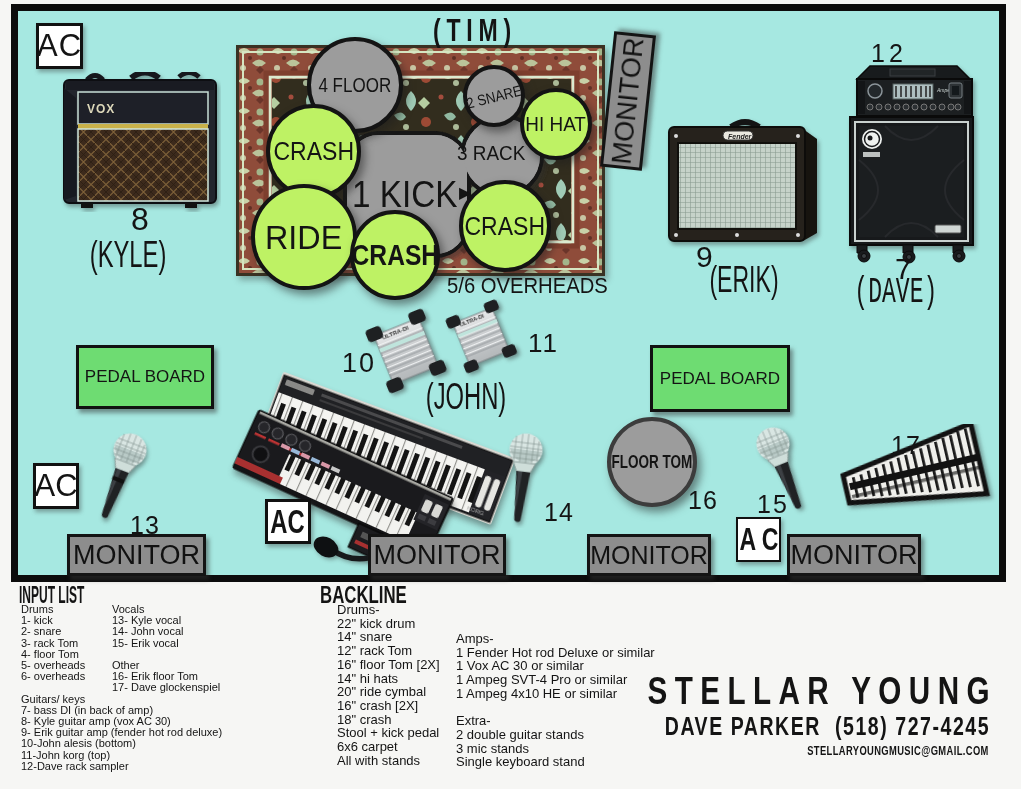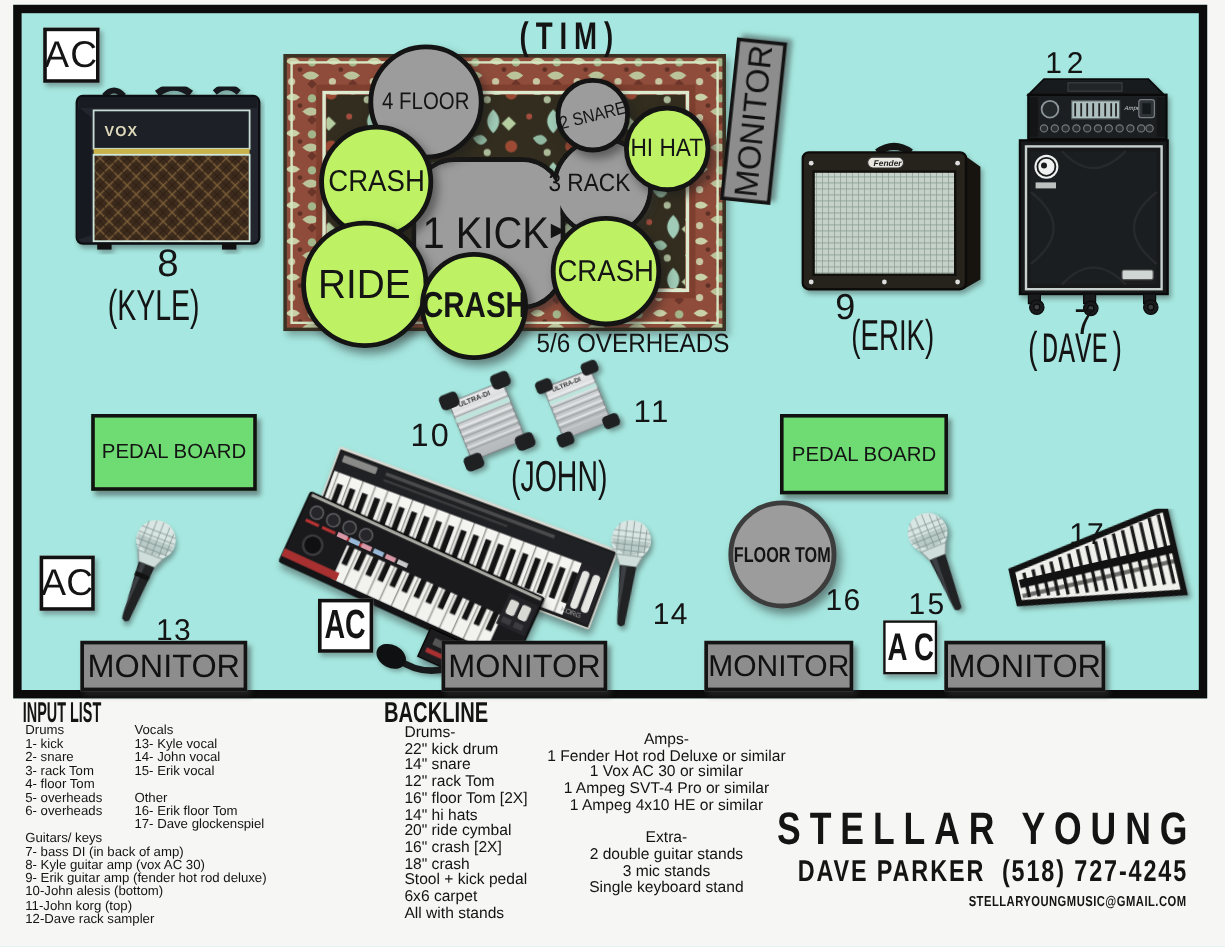--- a/index.html
+++ b/index.html
@@ -477,21 +477,21 @@
 14" snare
 12" rack Tom
 16" floor Tom [2X]
 14" hi hats
 20" ride cymbal
 16" crash [2X]
 18" crash
 Stool + kick pedal
 6x6 carpet
 All with stands</div>
-<div class="list2" style="left:440px;top:609px;text-align:center;">Amps-
+<div class="list2" style="left:440px;top:632px;">Amps-
 1 Fender Hot rod Deluxe or similar
 1 Vox AC 30 or similar
 1 Ampeg SVT-4 Pro or similar
 1 Ampeg 4x10 HE or similar
 
 Extra-
 2 double guitar stands
 3 mic stands
 Single keyboard stand</div>
 <div class="lbl" style="right:24px;top:672px;font-size:38px;"><span class="cond" id="t1" style="transform-origin:right top;letter-spacing:9.5px;">STELLAR YOUNG</span></div>

